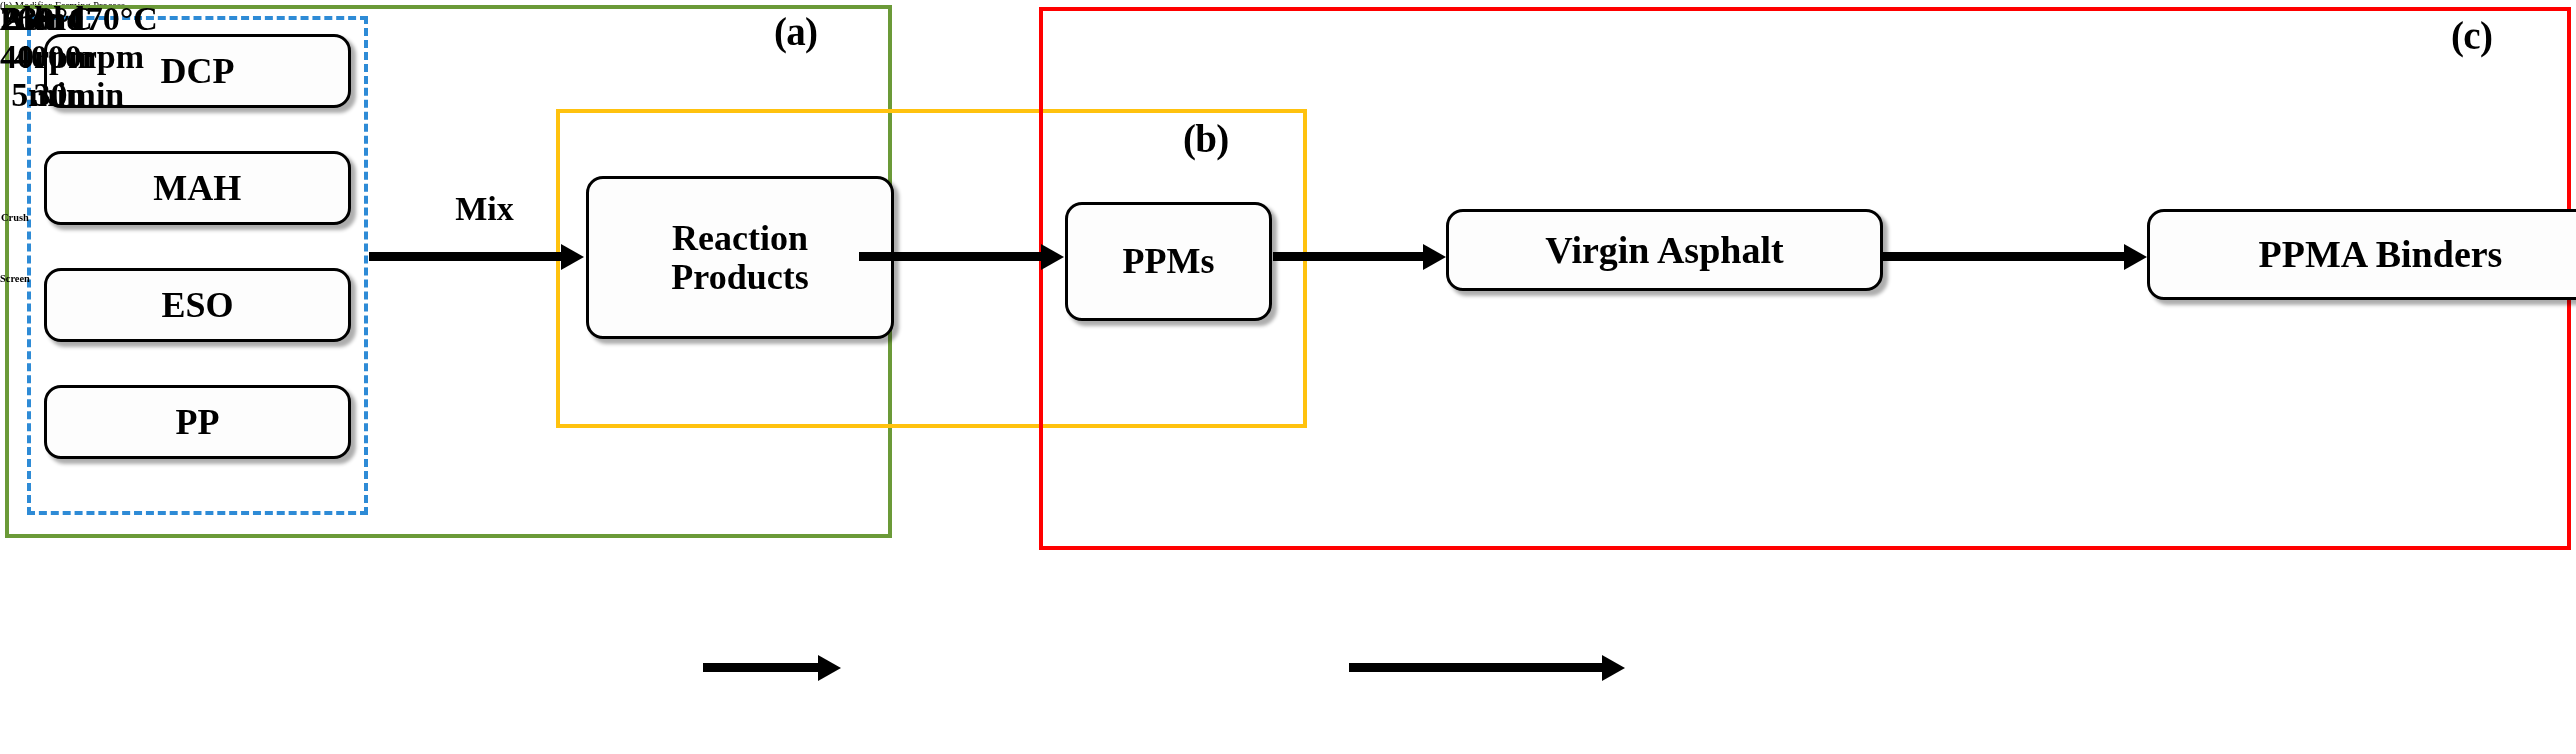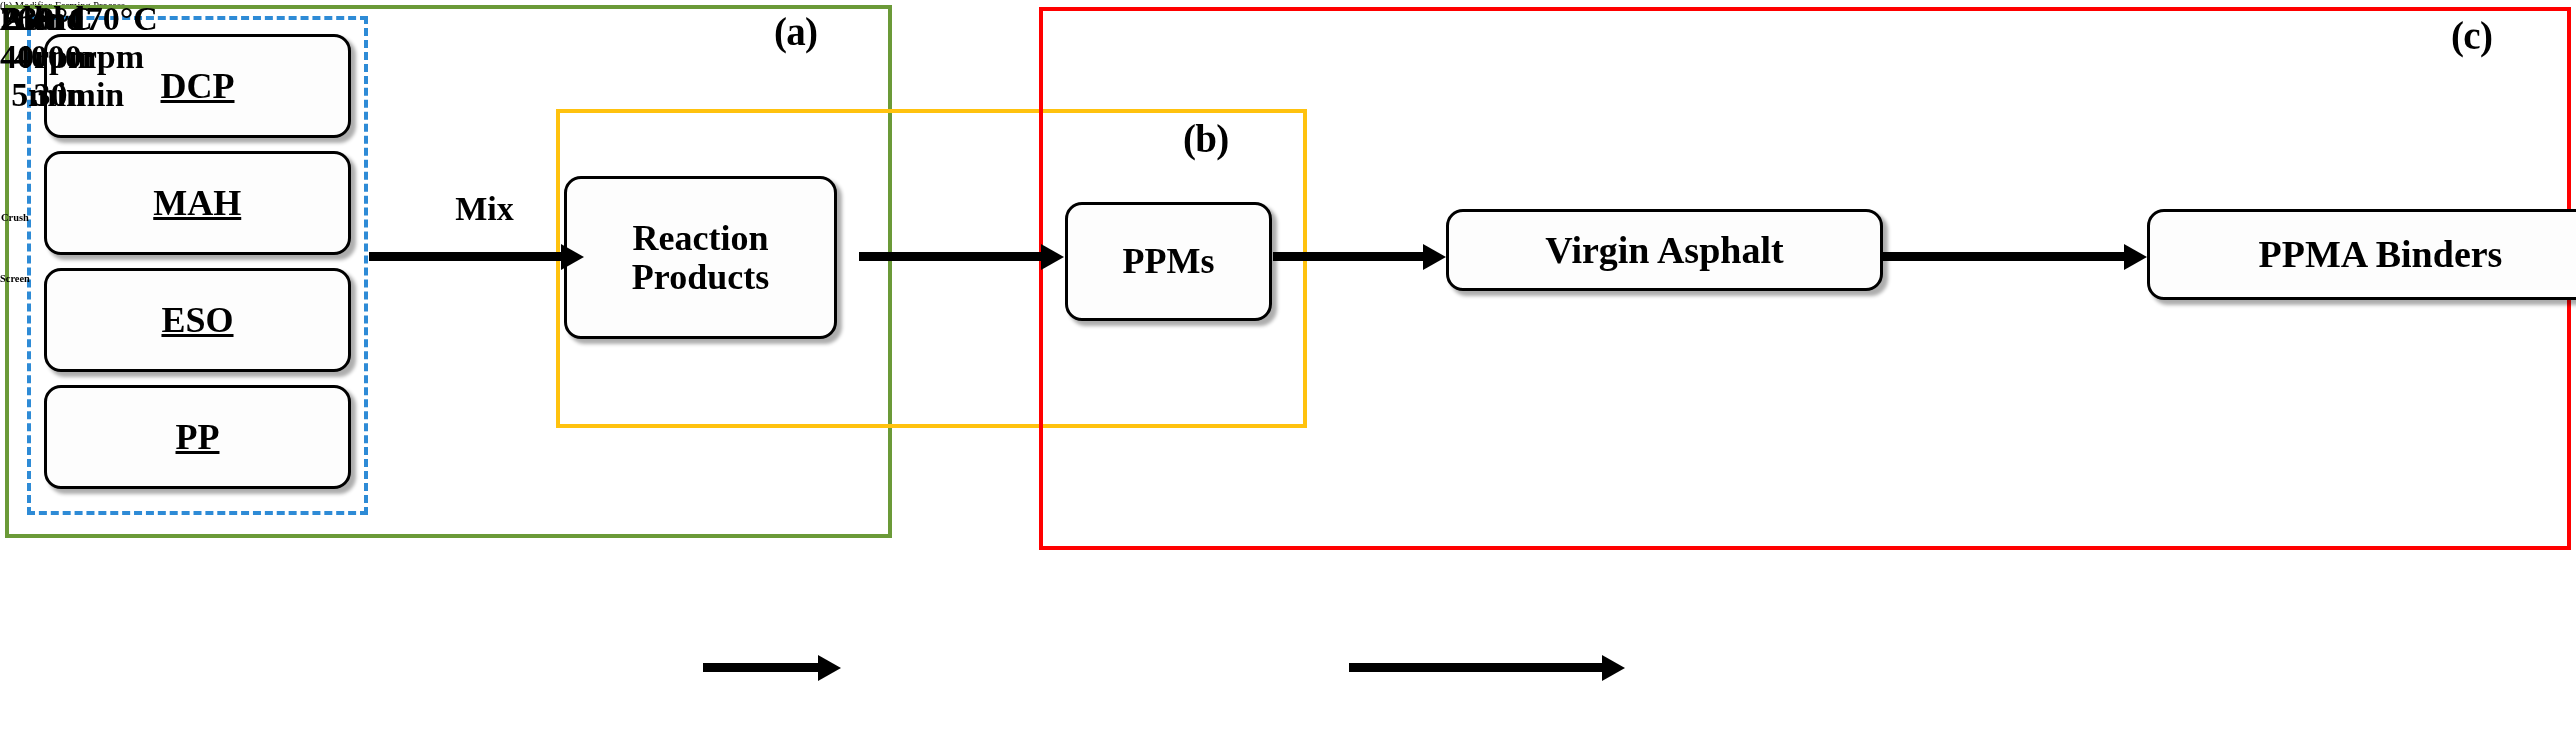--- a/index.html
+++ b/index.html
@@ -69,29 +69,29 @@
     display: flex;
     align-items: center;
     justify-content: center;
     text-align: center;
     font-weight: bold;
     color: #000;
     line-height: 1.06;
     padding: 0 6.5px;
   }
 
-  .reagent { left: 44px; width: 307px; height: 104px; font-size: 36px; text-decoration: underline; }
+  .reagent { left: 44px; width: 307px; height: 74px; font-size: 36px; }
   #node-dcp { top: 34px; }
   #node-mah { top: 151px; padding-left: 6px; }
   #node-eso { top: 268px; }
   #node-pp  { top: 385px; }
 
   #node-reaction-products {
-    left: 564px; top: 176px;
-    width: 273px; height: 163px;
+    left: 586px; top: 176px;
+    width: 308px; height: 163px;
     font-size: 36px;
   }
   #node-ppms {
     left: 1065px; top: 202px;
     width: 207px; height: 119px;
     font-size: 36px;
   }
   #node-virgin-asphalt {
     left: 1446px; top: 209px;
     width: 437px; height: 82px;

